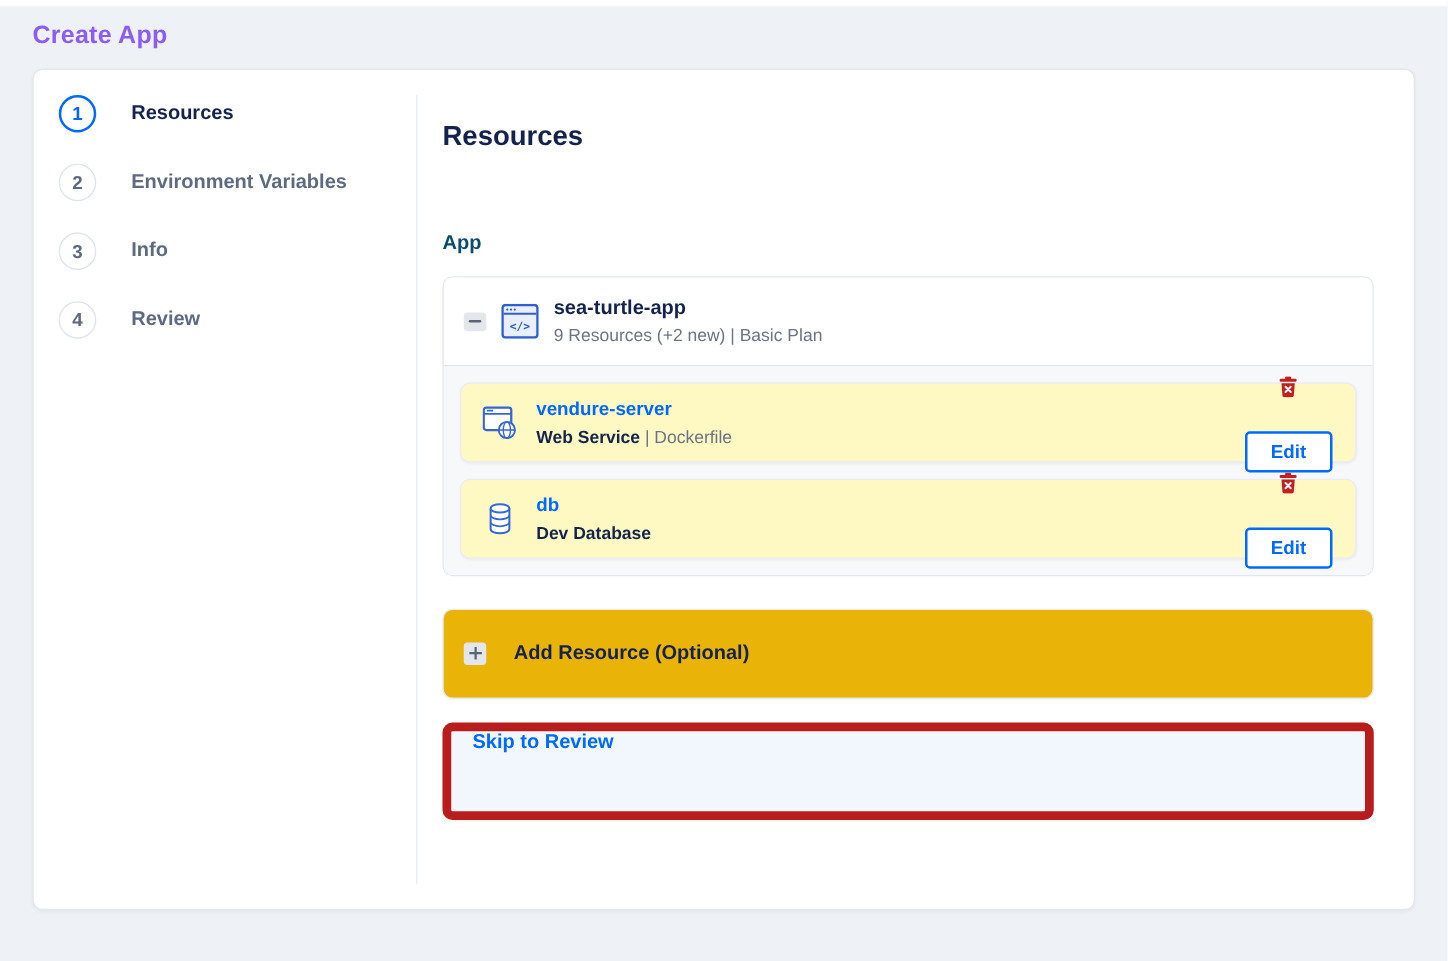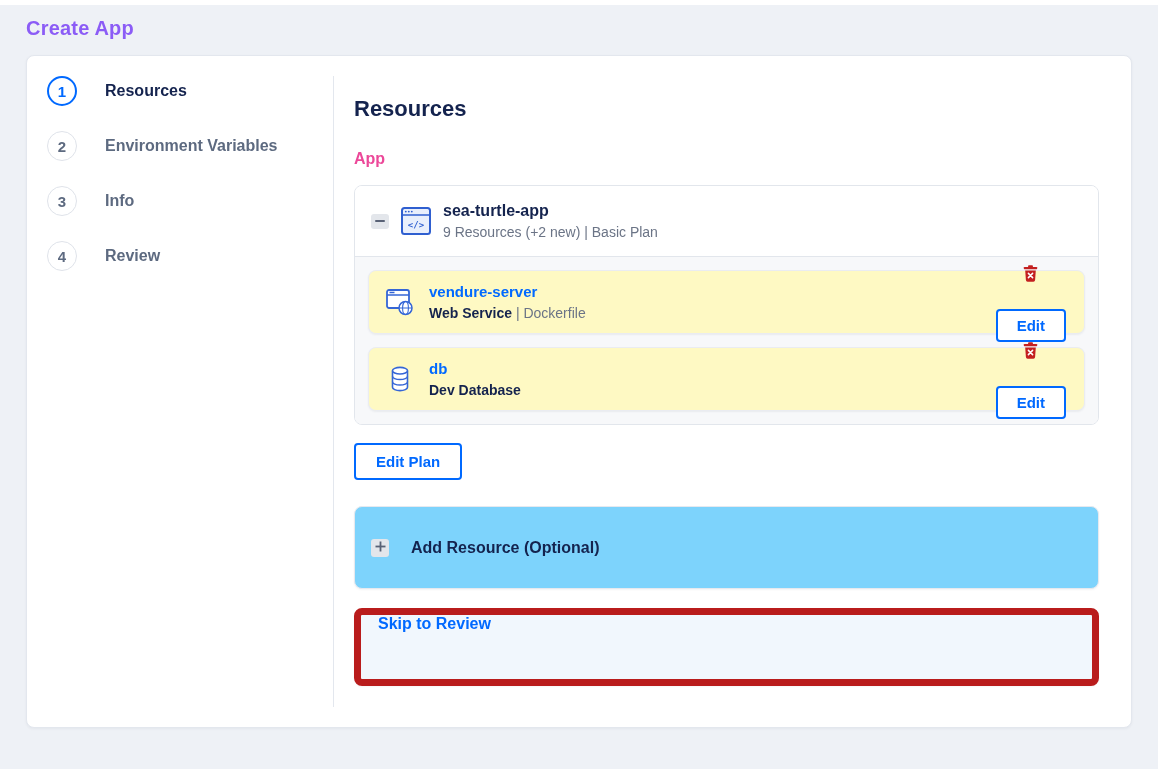--- a/index.html
+++ b/index.html
@@ -62,21 +62,21 @@
     margin-left: 28px;
     font-size: 16px;
     font-weight: 600;
     color: #5d6a80;
   }
   .step.active .step-circle { border: 2px solid #0069ff; color: #0069ff; }
   .step.active .step-label { color: #14234e; font-weight: 700; }
   
   .main { flex: 1; padding: 0 32px 0 20px; }
   .main-heading { font-size: 22px; font-weight: 700; color: #14234e; margin-top: 20px; }
-  .section-label { font-size: 16px; font-weight: 700; color: #ec4899; margin-top: 28px; }
+  .section-label { font-size: 16px; font-weight: 700; color: #0c4a6e; margin-top: 64px; }
   .app-group {
     margin-top: 17px;
     border: 1px solid #e2e6ec;
     border-radius: 8px;
     background: #ffffff;
     overflow: hidden;
   }
   .app-group-header {
     display: flex;
     align-items: center;
@@ -149,22 +149,22 @@
     color: #0069ff;
     font-family: "Liberation Sans", sans-serif;
     font-size: 15px;
     font-weight: 700;
     padding: 8px 20px;
     cursor: pointer;
     display: inline-block;
   }
   .add-resource {
     margin-top: 26px;
-    height: 83px;
-    background: #7dd3fc;
+    height: 72px;
+    background: #eab308;
     border: 1px solid #e6e9ef;
     border-radius: 8px;
     box-shadow: 0 1px 2px rgba(20,30,60,0.05);
     display: flex;
     align-items: center;
     padding-left: 16px;
     cursor: pointer;
   }
   .expand-btn {
     width: 18px;
@@ -322,21 +322,20 @@
                 </svg>
               </span>
             </button>
             <button class="edit-btn">Edit</button>
           </div>
         </div>
 
       </div>
     </div>
 
-    <button class="edit-plan-btn">Edit Plan</button>
 
     
     <div class="add-resource">
       <button class="expand-btn">
         <span>
           <svg width="11" height="11" viewBox="0 0 11 11">
             <line x1="5.5" y1="0.5" x2="5.5" y2="10.5" stroke="#596276" stroke-width="1.8"></line>
             <line x1="0.5" y1="5.5" x2="10.5" y2="5.5" stroke="#596276" stroke-width="1.8"></line>
           </svg>
         </span>

